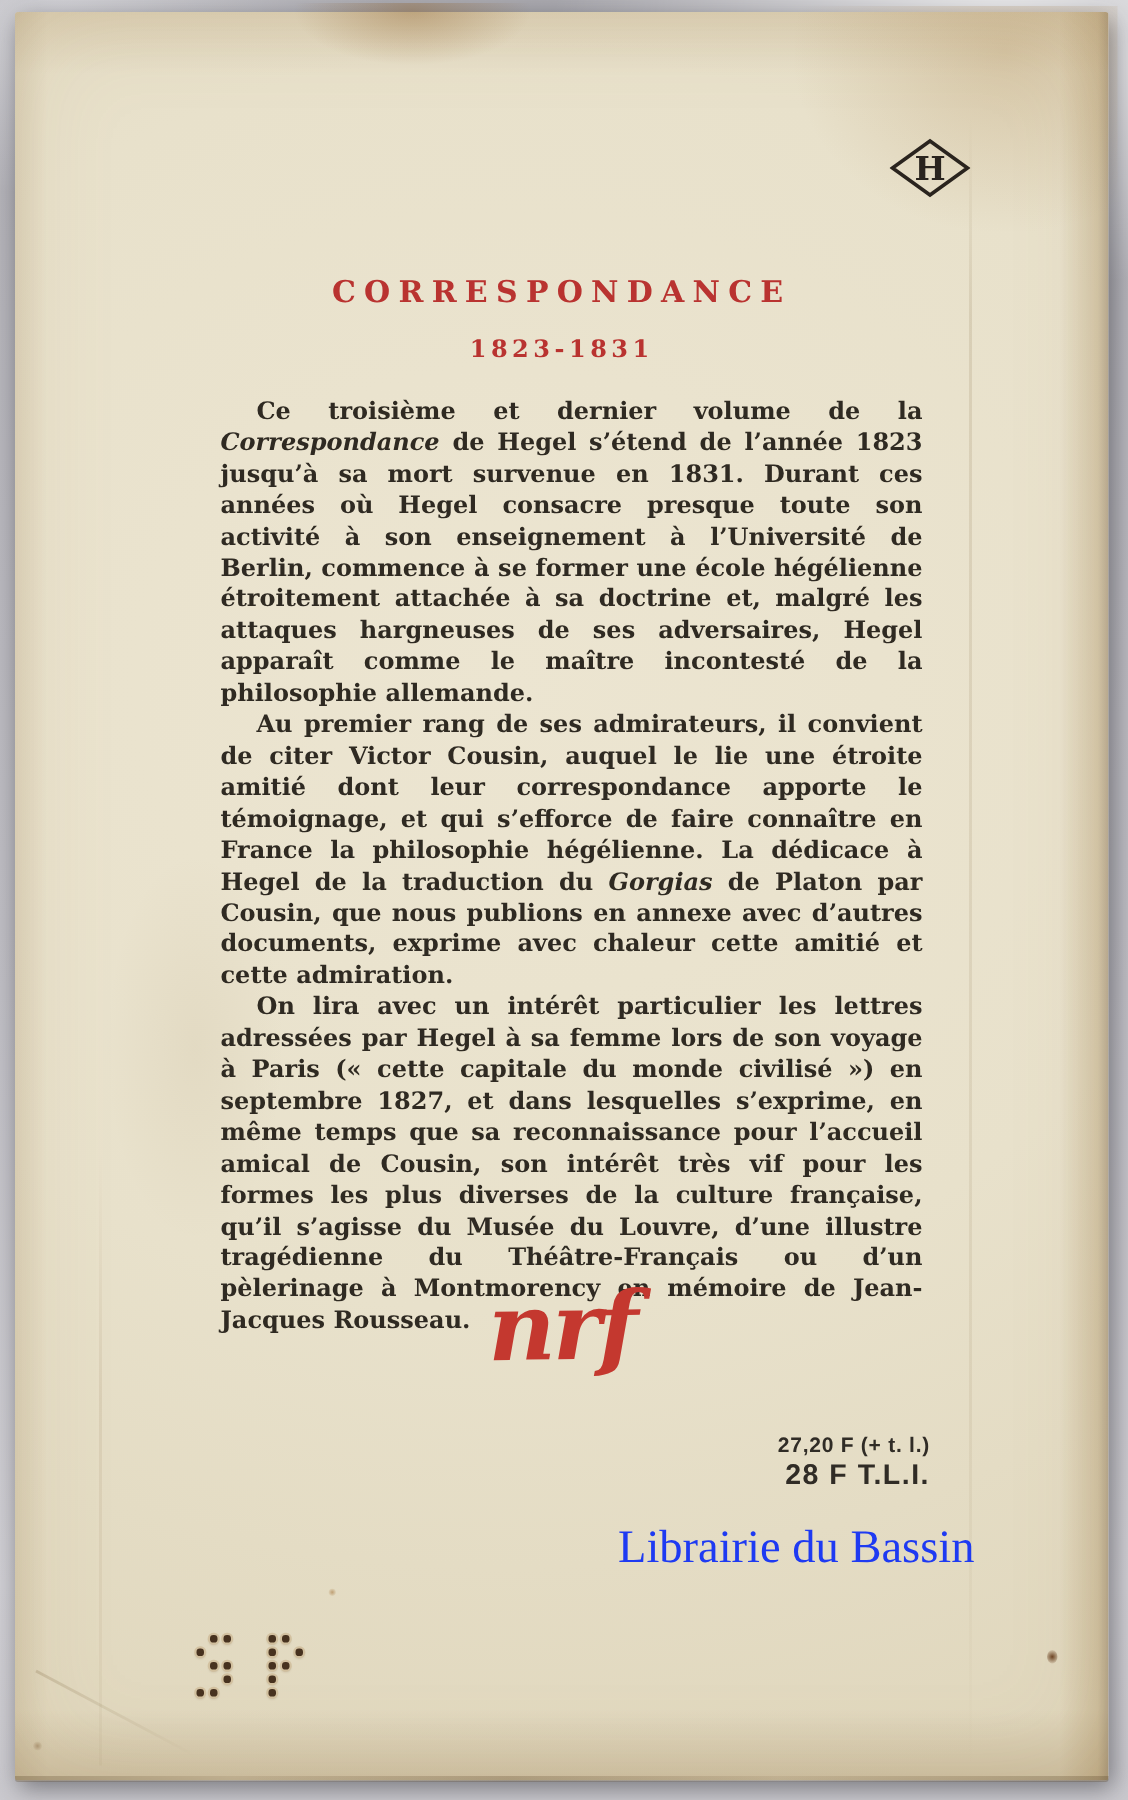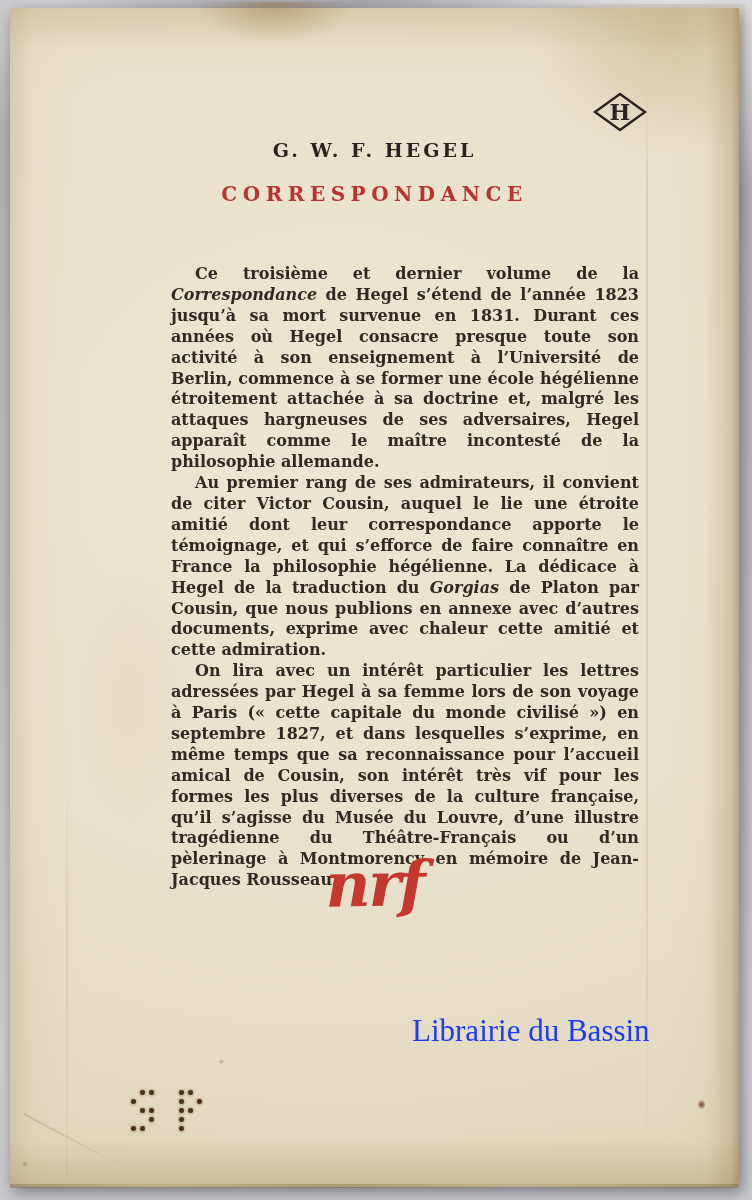--- a/index.html
+++ b/index.html
@@ -45,21 +45,21 @@
 
   .author { position:absolute; left:0; width:100%; top:131px; text-align:center;
     font-weight:bold; font-size:19px; letter-spacing:3px; color:#29241f; }
   .title  { position:absolute; left:0; width:100%; top:174px; text-align:center;
     font-weight:bold; font-size:20px; letter-spacing:5.5px; color:var(--title-red,#b93330); }
   .dates  { position:absolute; left:0; width:100%; top:215px; text-align:center;
     font-weight:bold; font-size:16px; letter-spacing:3px; color:var(--title-red,#b93330); }
 
   .blurb { position:absolute; left:137px; top:256px; width:468px;
     font-weight:bold; font-size:16px; line-height:20.9px; color:var(--ink,#2f2a22);
-    text-align:justify; hyphens:none;margin-left:24px; }
+    text-align:justify; hyphens:none; }
   .blurb p { margin:0; text-indent:24px; }
   .blurb em { font-style:italic; }
 
   .nrf { position:absolute; left:0; width:100%; top:846px; text-align:center;
     font-style:italic; font-weight:bold; font-size:62px; line-height:1;
     color:var(--logo-red,#c4382f); letter-spacing:-2px; transform:rotate(-1deg); }
 
   .prices { position:absolute; right:119px; top:947px; text-align:right;
     font-family:"Liberation Sans", sans-serif; color:#302c26; }
   .price-secondary { font-size:14px; font-weight:bold; letter-spacing:.5px; }
@@ -91,31 +91,35 @@
     <div class="crease-d"></div>
     <div class="bottom-edge"></div>
 
     <div class="colophon">
       <svg width="54" height="40" viewBox="0 0 54 40">
         <polygon points="2,20 27,2 52,20 27,38" fill="none" stroke="#2a241e" stroke-width="2.4"></polygon>
         <text x="27" y="28" text-anchor="middle" font-family="DejaVu Serif, serif" font-weight="bold" font-size="22" fill="#2a241e">H</text>
       </svg>
     </div>
 
-    <div class="author">G. W. F. HEGEL</div>
     <div class="title">CORRESPONDANCE</div>
+    <div class="dates">1823-1831</div>
 
     <div class="blurb">
         <p><span>Ce troisième et dernier volume de la </span><em>Correspondance</em><span> de Hegel s’étend de l’année 1823 jusqu’à sa mort survenue en 1831. Durant ces années où Hegel consacre presque toute son activité à son enseignement à l’Université de Berlin, commence à se former une école hégélienne étroitement attachée à sa doctrine et, malgré les attaques hargneuses de ses adversaires, Hegel apparaît comme le maître incontesté de la philosophie allemande.</span></p>
         <p><span>Au premier rang de ses admirateurs, il convient de citer Victor Cousin, auquel le lie une étroite amitié dont leur correspondance apporte le témoignage, et qui s’efforce de faire connaître en France la philosophie hégélienne. La dédicace à Hegel de la traduction du </span><em>Gorgias</em><span> de Platon par Cousin, que nous publions en annexe avec d’autres documents, exprime avec chaleur cette amitié et cette admiration.</span></p>
         <p><span>On lira avec un intérêt particulier les lettres adressées par Hegel à sa femme lors de son voyage à Paris (« cette capitale du monde civilisé ») en septembre 1827, et dans lesquelles s’exprime, en même temps que sa reconnaissance pour l’accueil amical de Cousin, son intérêt très vif pour les formes les plus diverses de la culture française, qu’il s’agisse du Musée du Louvre, d’une illustre tragédienne du Théâtre-Français ou d’un pèlerinage à Montmorency en mémoire de Jean-Jacques Rousseau.</span></p>
       </div>
 
     <div class="nrf">nrf</div>
 
+    <div class="prices">
+      <div class="price-secondary">27,20 F (+ t. l.)</div>
+      <div class="price-primary">28 F T.L.I.</div>
+    </div>
 
     <div class="watermark">Librairie du Bassin</div>
 
     <div class="perforation">
         <div class="dot" style="left: 9px; top: 0px;"></div>
         <div class="dot" style="left: 18px; top: 0px;"></div>
         <div class="dot" style="left: 0px; top: 9px;"></div>
         <div class="dot" style="left: 9px; top: 18px;"></div>
         <div class="dot" style="left: 18px; top: 18px;"></div>
         <div class="dot" style="left: 18px; top: 27px;"></div>

